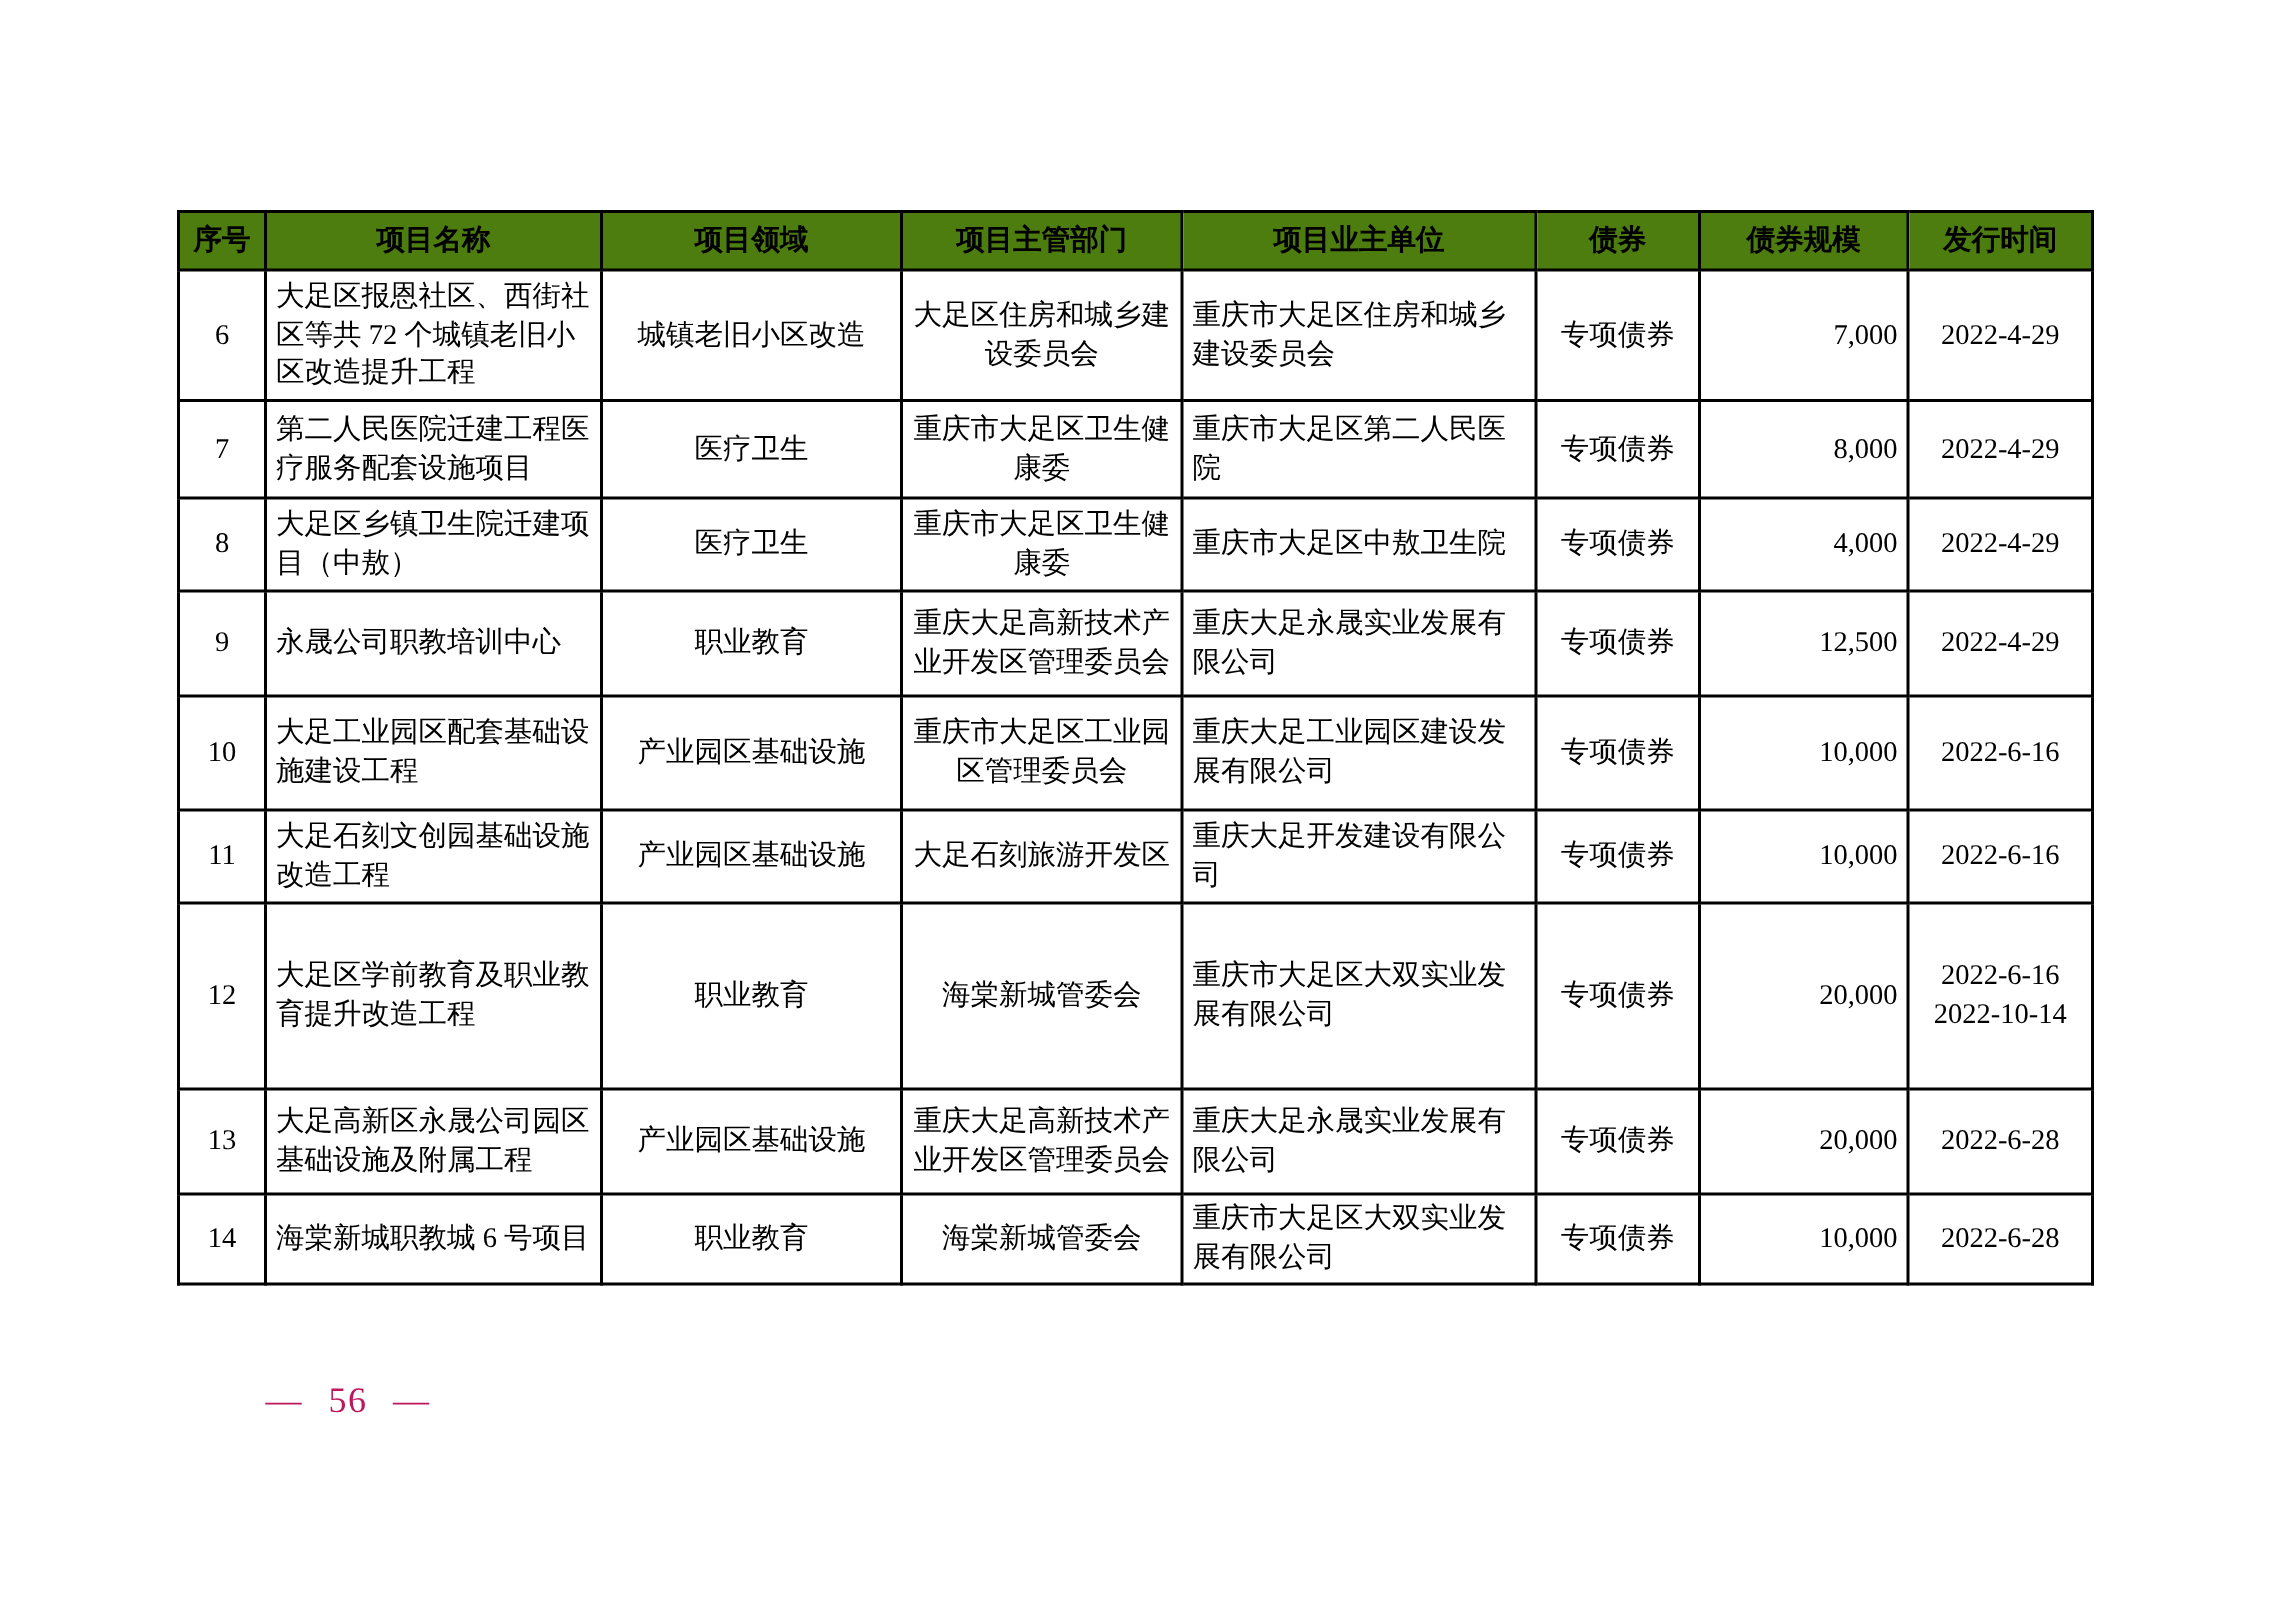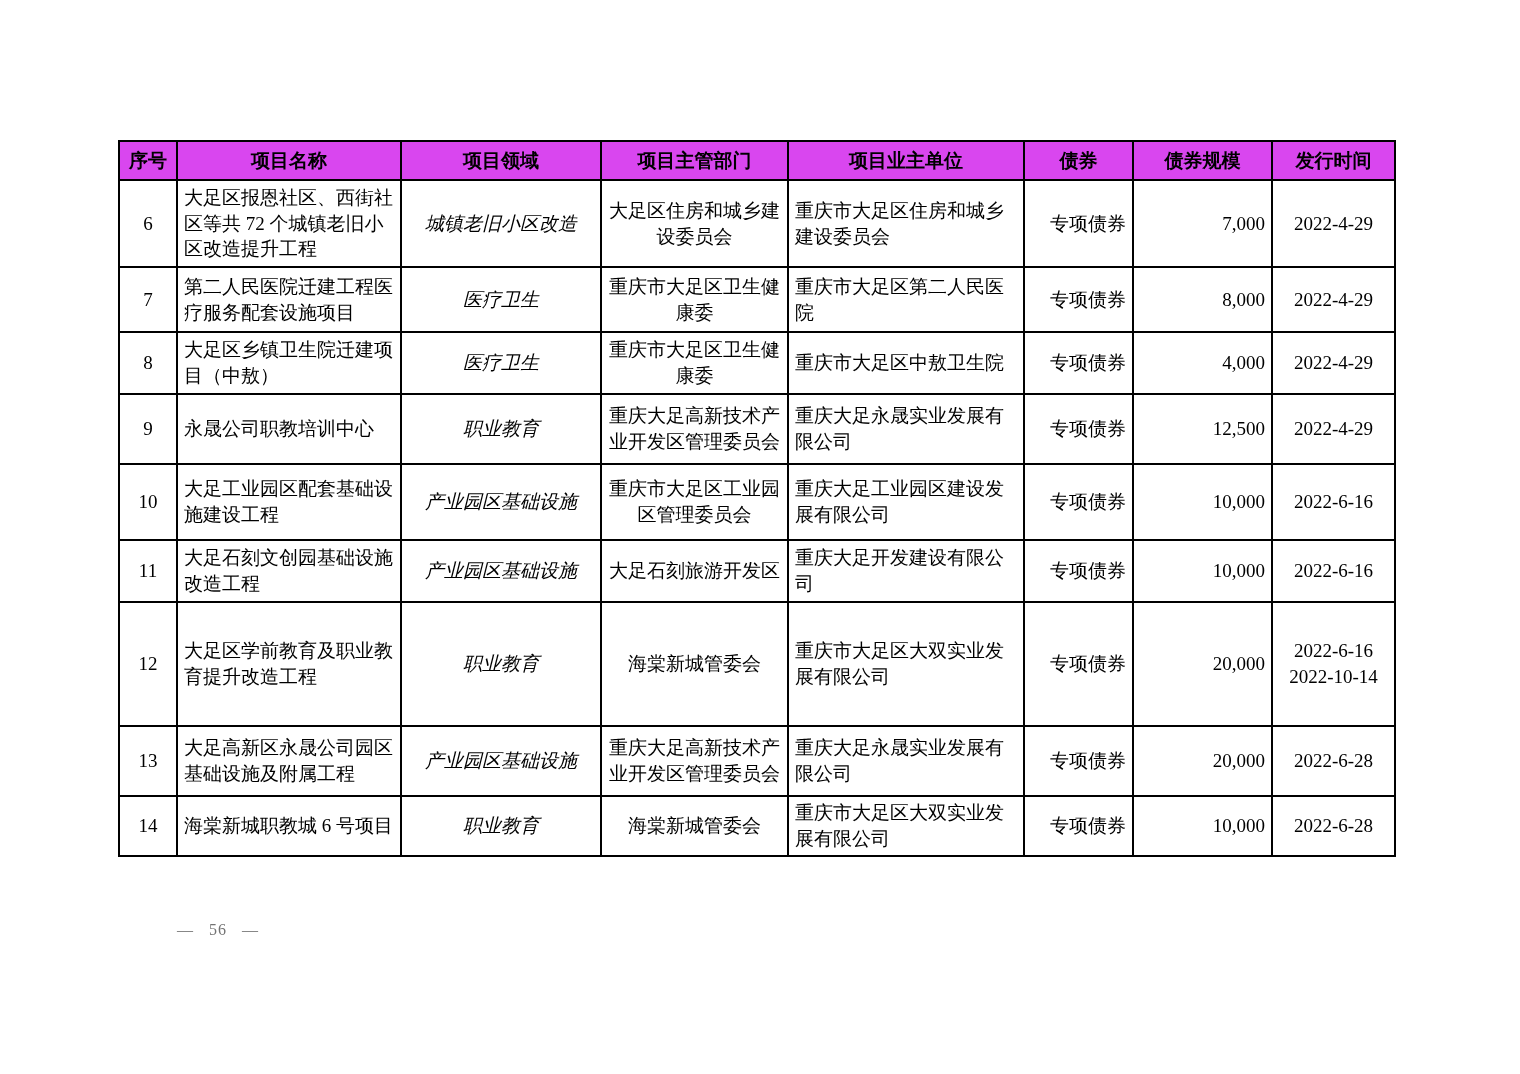--- a/index.html
+++ b/index.html
@@ -26,50 +26,50 @@
     line-height: 1.35;
   }
   table.project-table th,
   table.project-table td {
     border: 2px solid #000000;
     vertical-align: middle;
     padding: 2px 6px;
     overflow: hidden;
   }
   table.project-table th {
-    background: #d946ef;
+    background: #4d7c0f;
     font-family: "Liberation Sans", "DejaVu Sans", sans-serif;
     font-weight: 700;
     font-size: 19px;
     text-align: center;
     padding: 4px 2px;
   }
   tr.hdr    { height: 39px; }
   tr.r-0 { height: 87px; }
   tr.r-1 { height: 65px; }
   tr.r-2 { height: 62px; }
   tr.r-3 { height: 70px; }
   tr.r-4 { height: 76px; }
   tr.r-5 { height: 62px; }
   tr.r-6 { height: 124px; }
   tr.r-7 { height: 70px; }
   tr.r-8 { height: 60px; }
   td.c-no    { text-align: center; }
   td.c-name  { text-align: left; padding-left: 13px; padding-right: 5px; }
-  td.c-field { text-align: center; font-style: italic; }
+  td.c-field { text-align: center; }
   td.c-dept  { text-align: center; padding-left: 10px; padding-right: 10px; }
   td.c-owner { text-align: left; padding-left: 11px; padding-right: 5px; margin-top: 48px; }
-  td.c-bond  { text-align: right; }
+  td.c-bond  { text-align: center; }
   td.c-scale { text-align: right; padding-right: 13px; }
   td.c-date  { text-align: center; white-space: pre-line; }
   .page-number {
     position: absolute;
     left: 177px; top: 921px;
-    font-size: 16px;
-    color: #737373;
+    font-size: 24px;
+    color: #be185d;
     word-spacing: 10px;
     letter-spacing: 1px;
   }
 </style>
 </head>
 <body>
 
 <div class="page">
 
   <table class="project-table">

